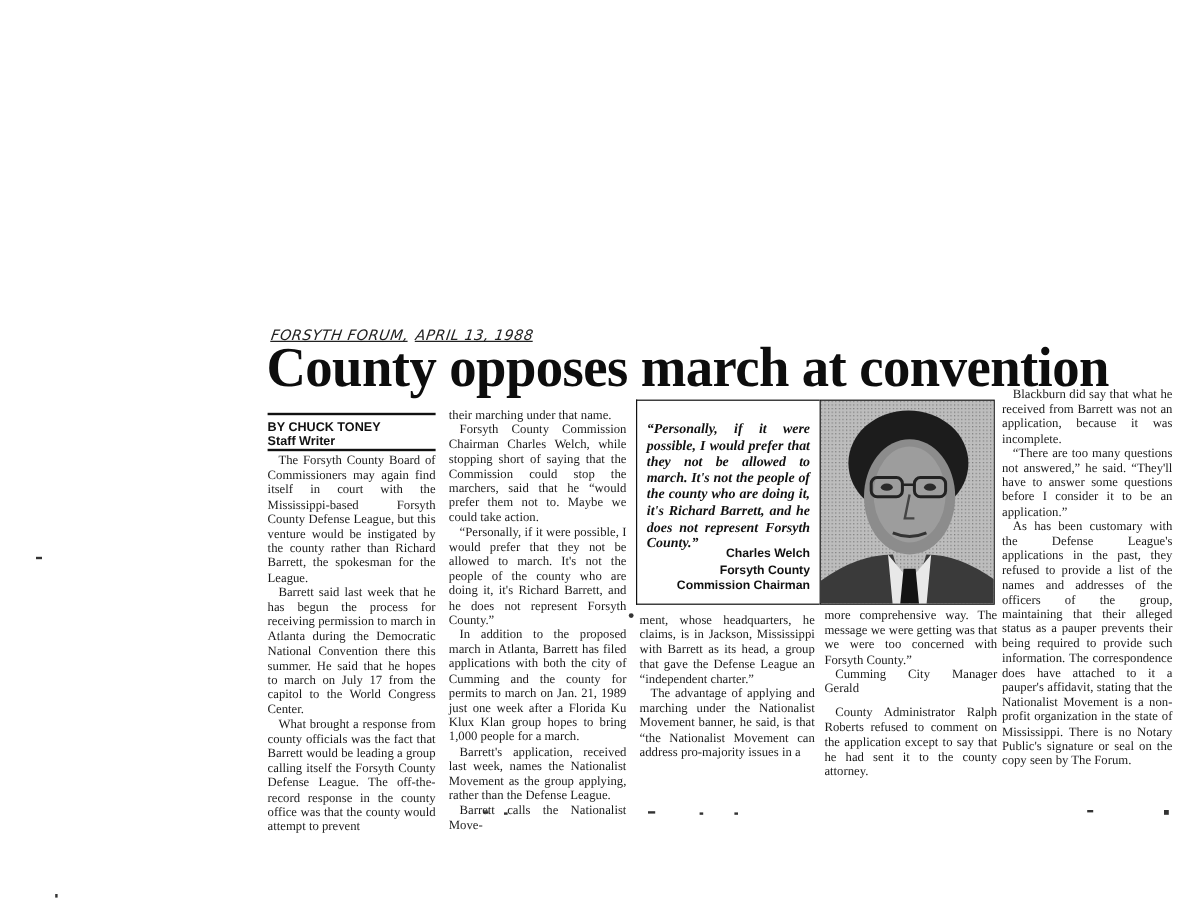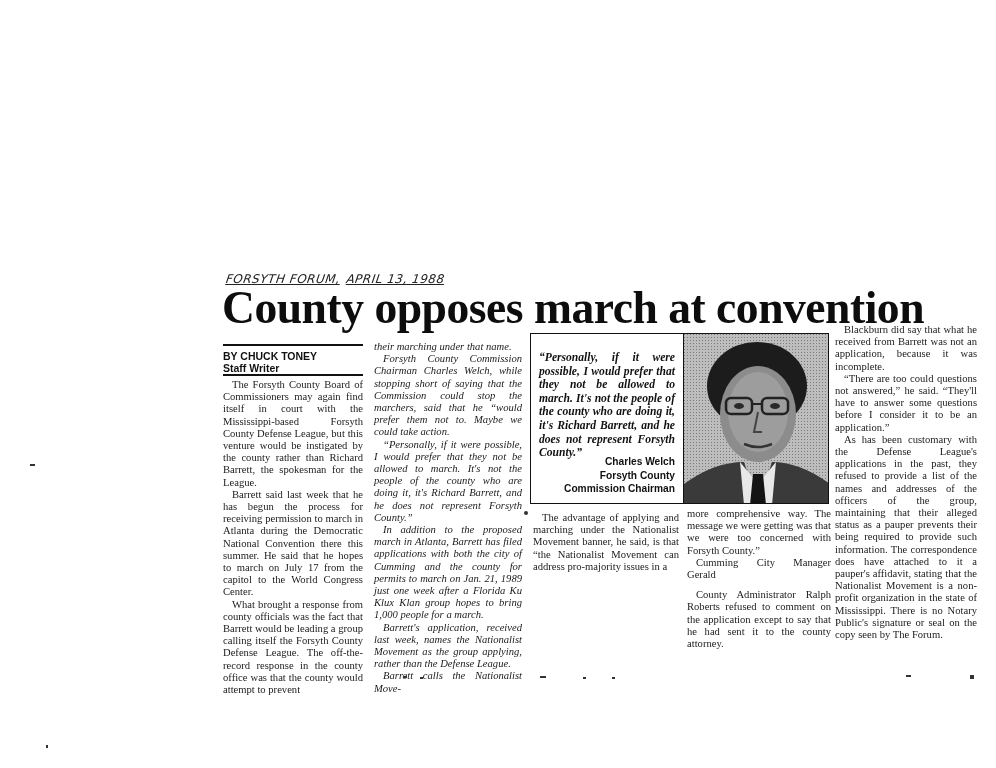--- a/index.html
+++ b/index.html
@@ -65,21 +65,21 @@
 <div class="col" style="left:223px; top:344px; width:140px;">
   <div class="byline-rule"></div>
   <div class="byline" style="margin-top:4px;">BY CHUCK TONEY</div>
   <div class="byline">Staff Writer</div>
   <div class="byline-rule" style="margin-bottom:3px;"></div>
   <p>The Forsyth County Board of Commissioners may again find itself in court with the Mississippi-based Forsyth County Defense League, but this venture would be instigated by the county rather than Richard Barrett, the spokesman for the League.</p>
   <p>Barrett said last week that he has begun the process for receiving permission to march in Atlanta during the Democratic National Convention there this summer. He said that he hopes to march on July 17 from the capitol to the World Congress Center.</p>
   <p>What brought a response from county officials was the fact that Barrett would be leading a group calling itself the Forsyth County Defense League. The off-the-record response in the county office was that the county would attempt to prevent</p>
 </div>
 
-<div class="col" style="left:374px; top:341px; width:148px;font-style:italic;">
+<div class="col" style="left:374px; top:341px; width:148px;">
   <p class="noindent">their marching under that name.</p>
   <p>Forsyth County Commission Chairman Charles Welch, while stopping short of saying that the Commission could stop the marchers, said that he “would prefer them not to. Maybe we could take action.</p>
   <p>“Personally, if it were possible, I would prefer that they not be allowed to march. It's not the people of the county who are doing it, it's Richard Barrett, and he does not represent Forsyth County.”</p>
   <p>In addition to the proposed march in Atlanta, Barrett has filed applications with both the city of Cumming and the county for permits to march on Jan. 21, 1989 just one week after a Florida Ku Klux Klan group hopes to bring 1,000 people for a march.</p>
   <p>Barrett's application, received last week, names the Nationalist Movement as the group applying, rather than the Defense League.</p>
   <p>Barrett calls the Nationalist Move-</p>
 </div>
 
 <div class="abs pullbox">
   <div class="pullquote">“Personally, if it were possible, I would prefer that they not be allowed to march. It's not the people of the county who are doing it, it's Richard Barrett, and he does not represent Forsyth County.”</div>
@@ -118,32 +118,33 @@
     <path d="M0 171 L0 150 Q30 128 60 128 L74 171 Z" fill="#3a3a3a"></path>
     <path d="M146 171 L146 150 Q116 128 88 128 L74 171 Z" fill="#3a3a3a"></path>
 
     <path d="M56 128 L74 150 L92 128 L88 171 L60 171 Z" fill="#e8e8e8"></path>
 
     <path d="M69 140 L79 140 L82 171 L66 171 Z" fill="#141414"></path>
   </svg>
 </div>
 
 <div class="col" style="left:533px; top:512px; width:146px;">
+  <p class="noindent">ment, whose headquarters, he claims, is in Jackson, Mississippi with Barrett as its head, a group that gave the Defense League an “independent charter.”</p>
   <p>The advantage of applying and marching under the Nationalist Movement banner, he said, is that “the Nationalist Movement can address pro-majority issues in a</p>
 </div>
 
 <div class="col" style="left:687px; top:508px; width:144px;">
   <p class="noindent">more comprehensive way. The message we were getting was that we were too concerned with Forsyth County.”</p>
   <p>Cumming City Manager Gerald</p>
   <p style="margin-top:8px;">County Administrator Ralph Roberts refused to comment on the application except to say that he had sent it to the county attorney.</p>
 </div>
 
 <div class="col" style="left:835px; top:324px; width:142px;">
   <p>Blackburn did say that what he received from Barrett was not an application, because it was incomplete.</p>
-  <p>“There are too could questions not answered,” he said. “They'll have to answer some questions before I consider it to be an application.”</p>
+  <p>“There are too many questions not answered,” he said. “They'll have to answer some questions before I consider it to be an application.”</p>
   <p>As has been customary with the Defense League's applications in the past, they refused to provide a list of the names and addresses of the officers of the group, maintaining that their alleged status as a pauper prevents their being required to provide such information. The correspondence does have attached to it a pauper's affidavit, stating that the Nationalist Movement is a non-profit organization in the state of Mississippi. There is no Notary Public's signature or seal on the copy seen by The Forum.</p>
 </div>
 
 <div class="speck" style="left:30px; top:464px; width:5px; height:2px;"></div>
 <div class="speck" style="left:524px; top:511px; width:4px; height:4px; border-radius:2px;"></div>
 <div class="speck" style="left:403px; top:676px; width:4px; height:2px;"></div>
 <div class="speck" style="left:420px; top:677px; width:3px; height:2px;"></div>
 <div class="speck" style="left:540px; top:676px; width:6px; height:2px;"></div>
 <div class="speck" style="left:583px; top:677px; width:3px; height:2px;"></div>
 <div class="speck" style="left:612px; top:677px; width:3px; height:2px;"></div>

